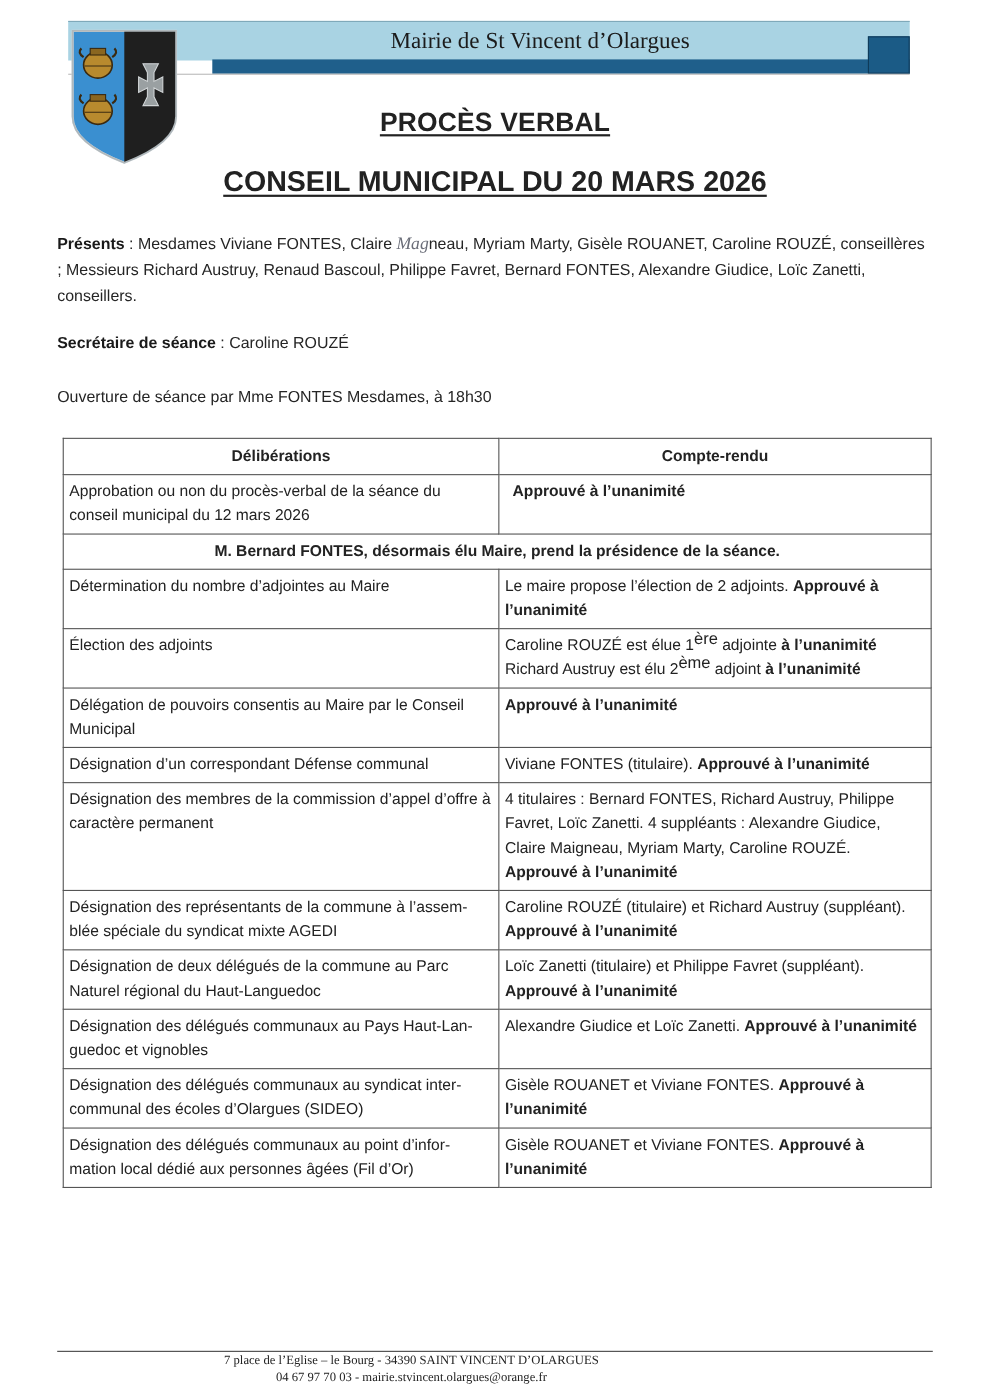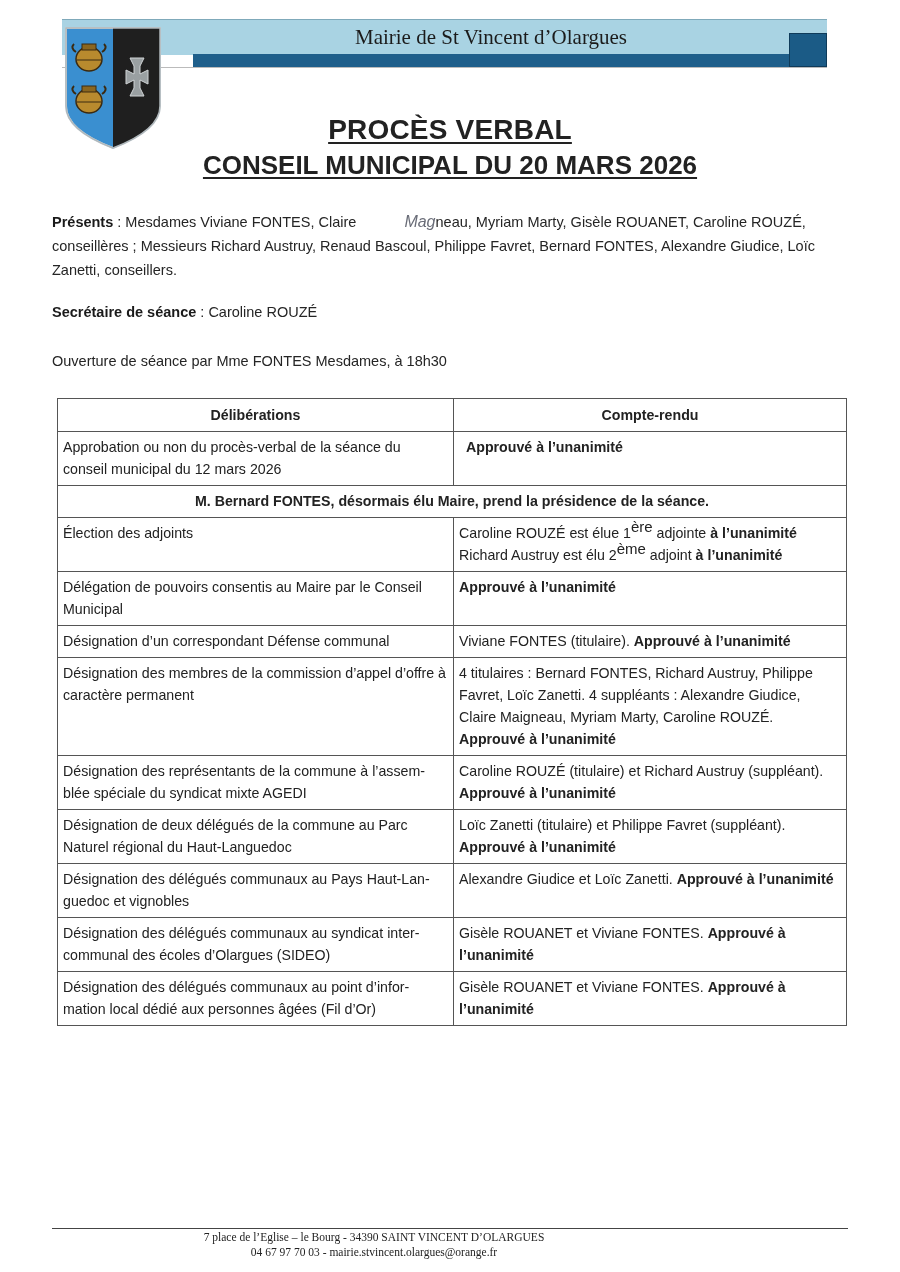--- a/index.html
+++ b/index.html
@@ -33,29 +33,29 @@
   .coat {
     position: absolute; left: 64px; top: 26px; width: 98px; height: 124px;
   }
   
   .title1, .title2 {
     position: absolute; left: 0; width: 900px; text-align: center;
     font-family: "Liberation Sans", sans-serif; font-weight: bold;
     text-decoration: underline; text-decoration-thickness: 2px; text-underline-offset: 3px;
     color: #222;
   }
-  .title1 { top: 114px; font-size: 28px; letter-spacing: 0.2px; }
+  .title1 { top: 98px; font-size: 24px; letter-spacing: 0.2px; }
   .title2 { top: 150px; font-size: 26px; }
   
   .para {
     position: absolute; left: 52px; width: 790px; font-size: 14.5px; line-height: 24px; color: #252525;
   }
   .para b { color: #1a1a1a; }
   .handwritten {
-    font-family: Liberation Sans, sans-serif; font-style: italic; color: #6a6d78; font-size: 16px; margin-left: 44px;
+    font-family: Liberation Serif, serif; font-style: italic; color: #6a6d78; font-size: 16px;
   }
   
   table.delib {
     position: absolute; left: 57px; top: 398px; width: 790px;
     border-collapse: collapse; font-size: 14.2px; line-height: 22px; color: #222;
   }
   table.delib td, table.delib th {
     border: 1.5px solid #555; vertical-align: top; padding: 4px 5px 5px 5px;
   }
   table.delib th { font-weight: bold; padding: 5px; }
@@ -123,20 +123,24 @@
     <th>Compte-rendu</th>
   </tr>
   <tr style="height:54px;">
     <td class="left">Approbation ou non du procès-verbal de la séance du conseil municipal du 12 mars 2026</td>
     <td style="padding-left:12px;"><span></span><b>Approuvé à l’unanimité</b></td>
   </tr>
   <tr>
     <td colspan="2" class="full">M. Bernard FONTES, désormais élu Maire, prend la présidence de la séance.</td>
   </tr>
   <tr>
+    <td class="left">Détermination du nombre d’adjointes au Maire</td>
+    <td><span>Le maire propose l’élection de 2 adjoints. </span><b>Approuvé à l’unanimité</b></td>
+  </tr>
+  <tr>
     <td class="left">Élection des adjoints</td>
     <td>
       <div><span>Caroline ROUZÉ est élue 1</span><sup>ère</sup><span> adjointe </span><b>à l’unanimité</b></div>
       <div><span>Richard Austruy est élu 2</span><sup>ème</sup><span> adjoint </span><b>à l’unanimité</b></div>
     </td>
   </tr>
   <tr>
     <td class="left">Délégation de pouvoirs consentis au Maire par le Conseil Municipal</td>
     <td><span></span><b>Approuvé à l’unanimité</b></td>
   </tr>

